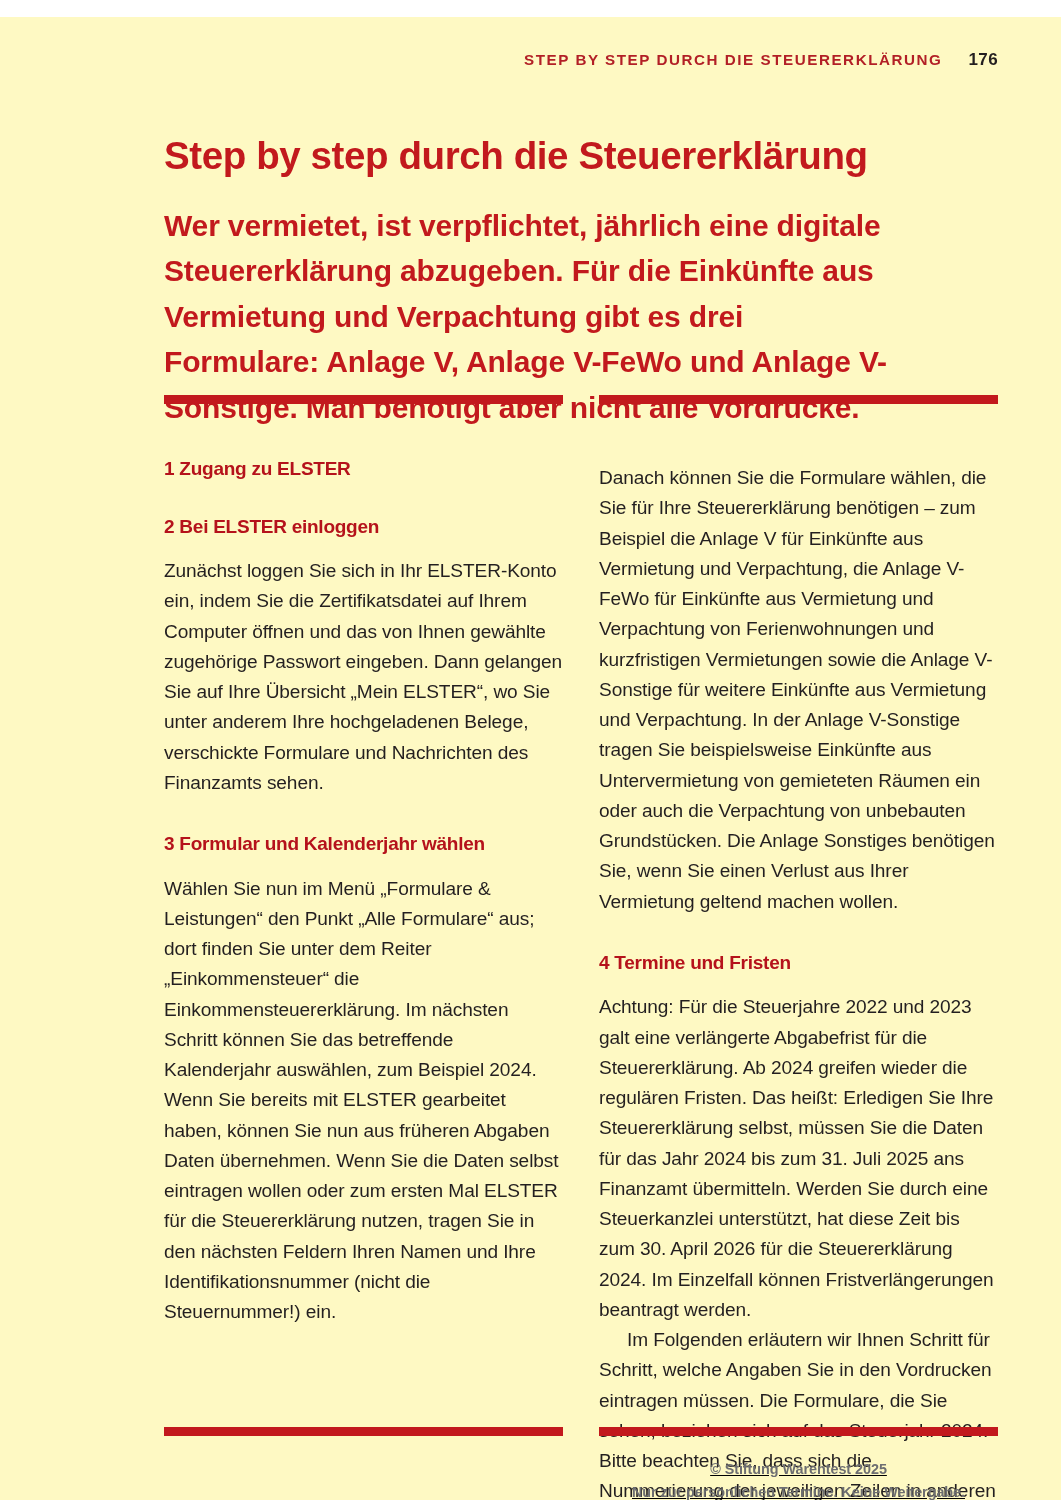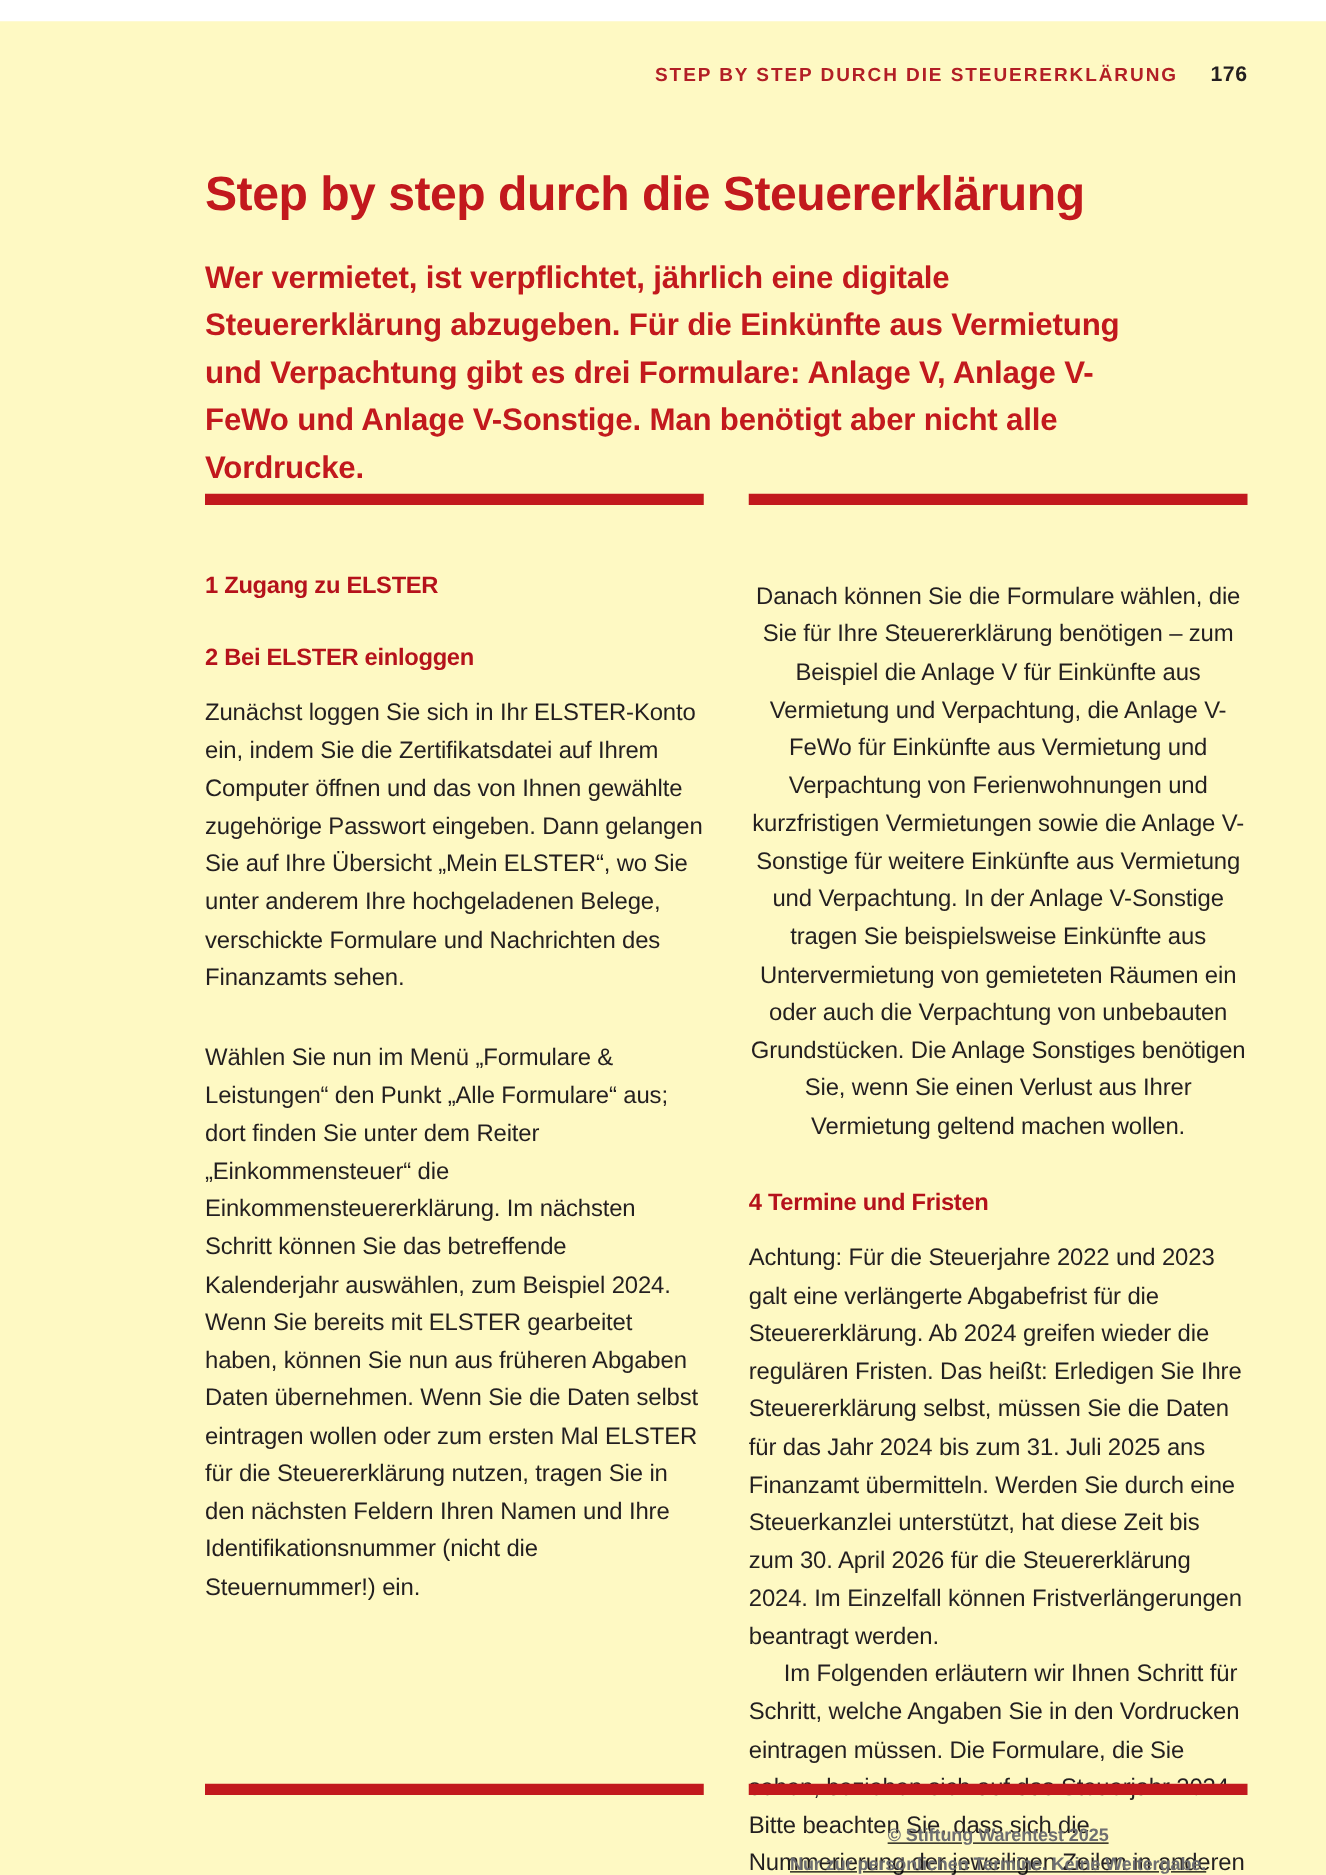--- a/index.html
+++ b/index.html
@@ -61,21 +61,21 @@
     margin: 0;
     font-size: 38.5px;
     line-height: 1.08;
     font-weight: 700;
     letter-spacing: -0.4px;
     color: #c2191d;
   }
 
   .standfirst {
     margin: 26px 0 0 0;
-    font-size: 25px;
+    font-size: 30px;
     line-height: 1.52;
     font-weight: 700;
     letter-spacing: -0.15px;
     color: #c2191d;
     max-width: 740px;
   }
 
   
   .columns {
     position: absolute;
@@ -127,21 +127,20 @@
   }
 
   .body-text.cont {
     margin-top: 0;
     text-indent: 28px;
   }
 
   
   .col-right .section-lead {
     margin-top: 0;
-    text-align: center;
   }
 
   .spacer-top-1 { margin-top: 52px; }
   .spacer-top-2 { margin-top: 58px; }
 
   
   .footer {
     position: absolute;
     left: 164px;
     top: 1410px;
@@ -196,20 +195,21 @@
         <div class="section spacer-top-1">
           <h2 class="section-heading">1 Zugang zu ELSTER</h2>
         </div>
 
         <div class="section">
           <h2 class="section-heading">2 Bei ELSTER einloggen</h2>
           <p class="body-text">Zunächst loggen Sie sich in Ihr ELSTER-Konto ein, indem Sie die Zertifikatsdatei auf Ihrem Computer öffnen und das von Ihnen gewählte zugehörige Passwort eingeben. Dann gelangen Sie auf Ihre Übersicht „Mein ELSTER“, wo Sie unter anderem Ihre hochgeladenen Belege, verschickte Formulare und Nachrichten des Finanzamts sehen.</p>
         </div>
 
         <div class="section">
+          <h2 class="section-heading">3 Formular und Kalenderjahr wählen</h2>
           <p class="body-text">Wählen Sie nun im Menü „Formulare &amp; Leistungen“ den Punkt „Alle Formulare“ aus; dort finden Sie unter dem Reiter „Einkommensteuer“ die Einkommensteuererklärung. Im nächsten Schritt können Sie das betreffende Kalenderjahr auswählen, zum Beispiel 2024. Wenn Sie bereits mit ELSTER gearbeitet haben, können Sie nun aus früheren Abgaben Daten übernehmen. Wenn Sie die Daten selbst eintragen wollen oder zum ersten Mal ELSTER für die Steuererklärung nutzen, tragen Sie in den nächsten Feldern Ihren Namen und Ihre Identifikationsnummer (nicht die Steuernummer!) ein.</p>
         </div>
 
       </div>
     </div>
 
     <div class="col col-right">
       <div class="rule"></div>
       <div class="col-body">
 

